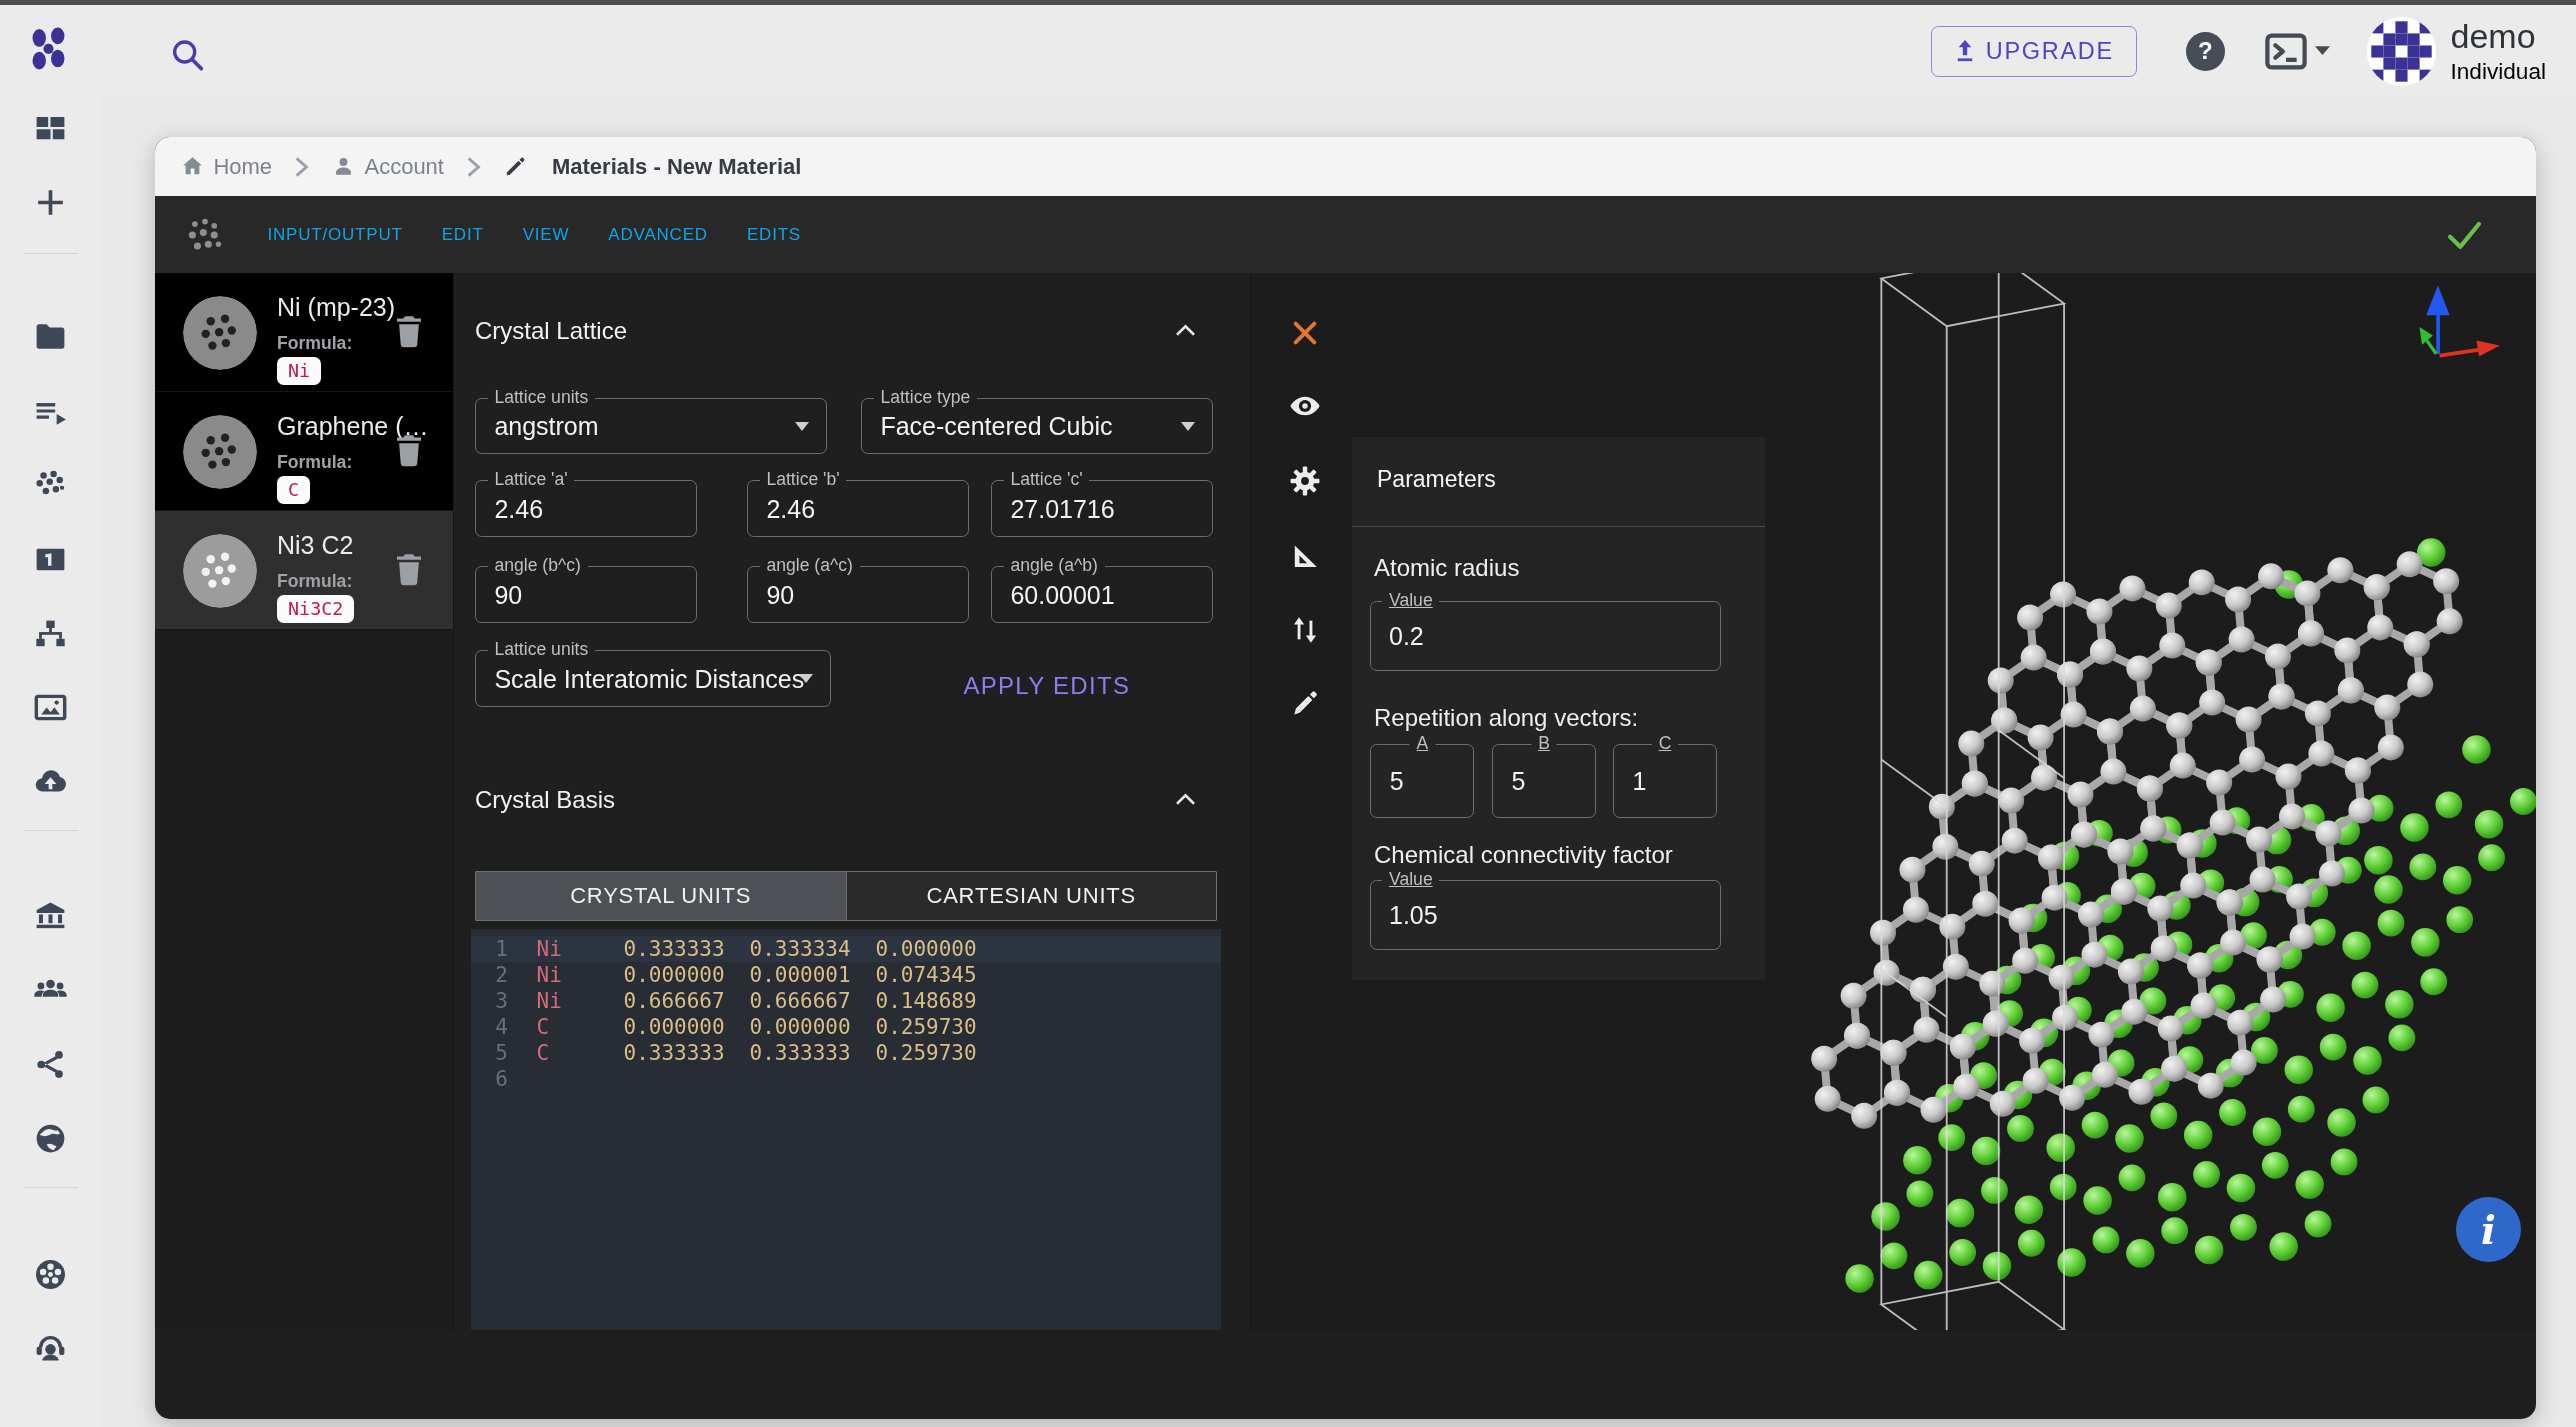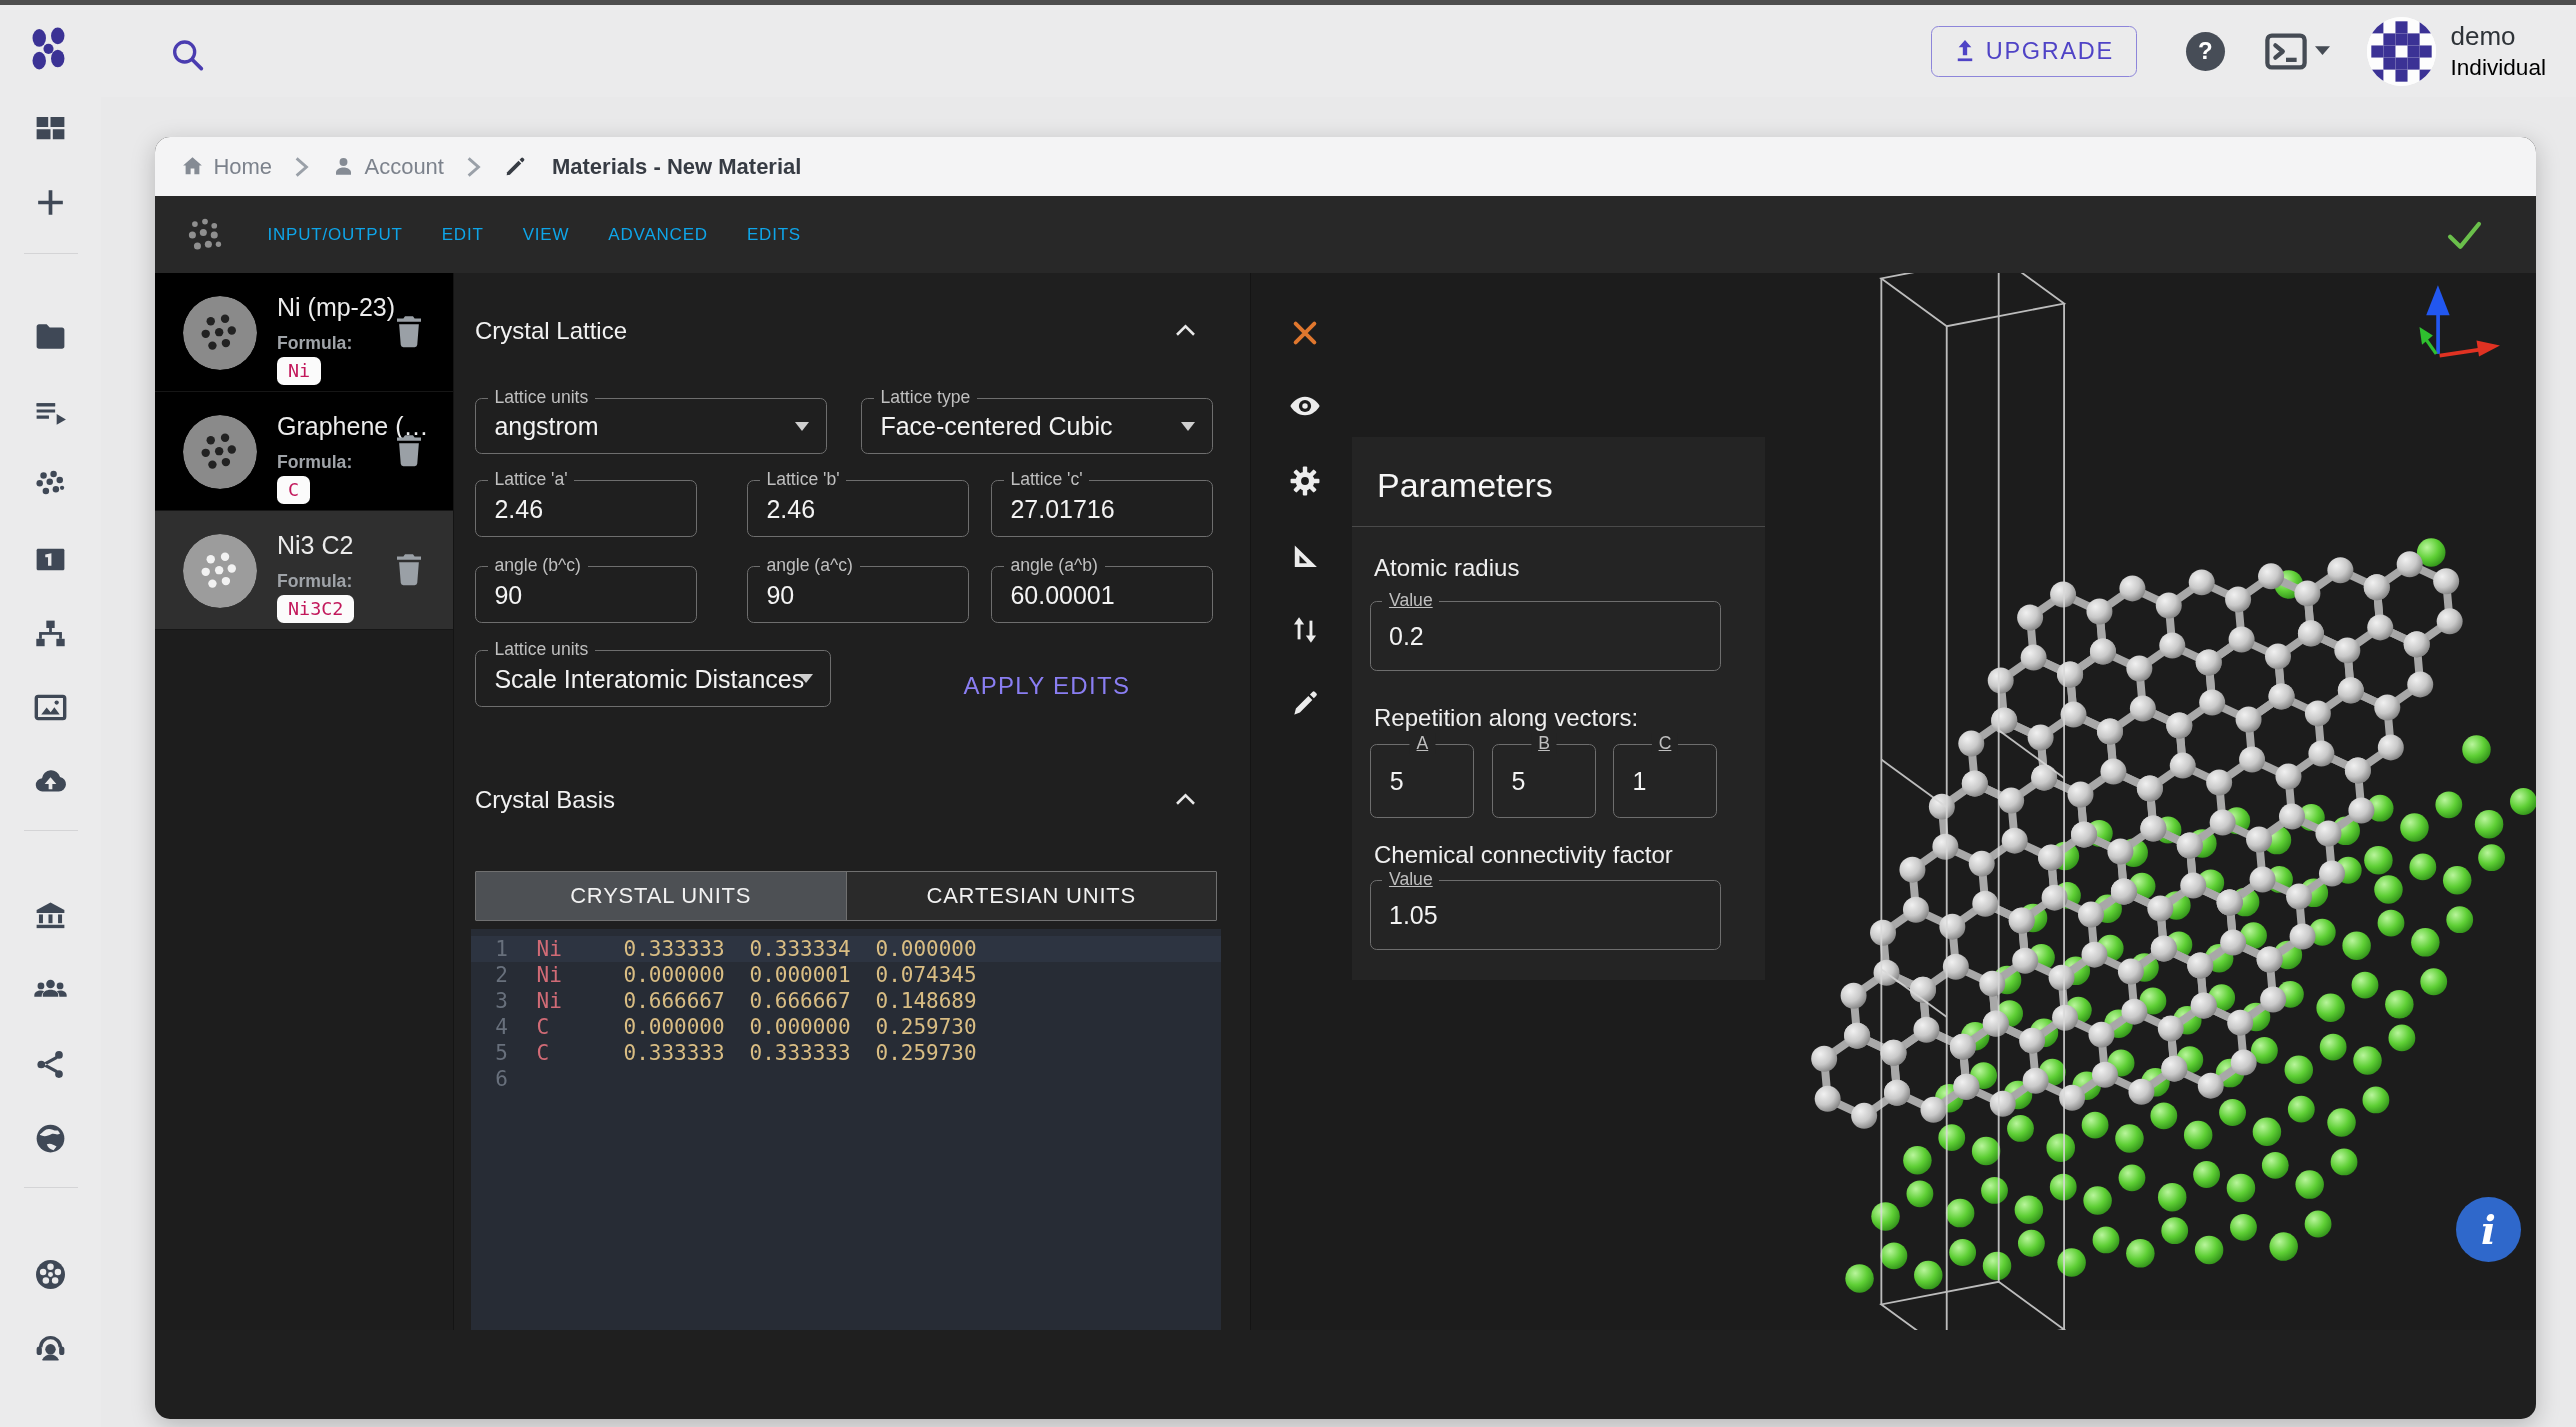--- a/index.html
+++ b/index.html
@@ -12,21 +12,21 @@
   .logo { position:absolute; left:30px; top:22px; width:37px; height:47px; }
   .search-btn { position:absolute; left:168px; top:32px; width:40px; height:40px; }
   .tb-right { position:absolute; right:30px; top:0; height:92px; display:flex; align-items:center; }
   .upgrade-btn { display:flex; align-items:center; gap:10px; border:1.7px solid #8d85da; border-radius:7.5px;
     padding:11px 22px; color:#4f43c6; font-size:23.5px; letter-spacing:1.7px; background:transparent; }
   .help-btn { width:39px; height:39px; border-radius:50%; background:#474d57; color:#fff; font-size:24px;
     font-weight:bold; display:flex; align-items:center; justify-content:center; margin-left:49px; }
   .term-btn { display:flex; align-items:center; gap:6.7px; margin-left:39px; }
   .avatar { width:69px; height:69px; border-radius:50%; overflow:hidden; background:#fff; margin-left:37px; flex:none; }
   .user-txt { margin-left:15px; }
-  .user-name { font-size:26px; color:#2e3338; }
+  .user-name { font-size:34px; color:#2e3338; }
   .user-plan { font-size:22.6px; color:#000000; margin-top:3.4px; }
 
   
   .sidebar { position:absolute; left:0; top:97px; width:101px; height:1330px; background:#ebebec; }
   .sb-item { position:absolute; left:32px; width:37px; height:37px; color:#3f4856; }
   .sb-item svg { width:37px; height:37px; display:block; }
   .sb-div { position:absolute; left:23.5px; width:54px; border-top:1.7px solid #d4d4d6; }
 
   
   .card { position:absolute; left:155px; top:137px; width:2381px; height:1282px; border-radius:15px;
@@ -76,21 +76,21 @@
   .ed-row .ln { width:37px; text-align:right; margin-right:28.5px; color:#68707c; }
   .ed-row .el { width:87px; color:#d16b76; }
   .ed-row .val { width:111px; margin-right:15px; color:#d9bd83; }
 
   
   .viewer { position:relative; flex:1; background:#1c1c1c; border-left:1.7px solid #141414; overflow:hidden; }
   .scene { position:absolute; left:0; top:0; z-index:1; }
   .vtool { position:absolute; left:37px; width:34px; height:34px; z-index:3; }
   .vtool svg { width:34px; height:34px; display:block; }
   .params { position:absolute; left:101px; top:164px; width:413px; height:543px; background:#242424; z-index:2; }
-  .p-title { position:absolute; left:25px; top:28.5px; font-size:34px; color:#f6f6f6; }
+  .p-title { position:absolute; left:25px; top:28.5px; font-size:23px; color:#f6f6f6; }
   .p-div { position:absolute; left:0; top:89px; width:100%; border-top:1.7px solid #4a4a4a; }
   .p-label { position:absolute; left:22px; font-size:24px; color:#efefef; }
   .params .field .notch { background:#242424;text-decoration:underline; }
   .cfield .notch { left:50%; transform:translateX(-50%); }
   .info-btn { position:absolute; left:1205px; top:924px; width:65px; height:65px; border-radius:50%;
     background:#2f68cb; z-index:4; display:flex; align-items:center; justify-content:center;
     color:#fff; font-family:"DejaVu Serif", serif; font-style:italic; font-weight:bold; font-size:39px; }
 </style>
 </head>
 <body>

